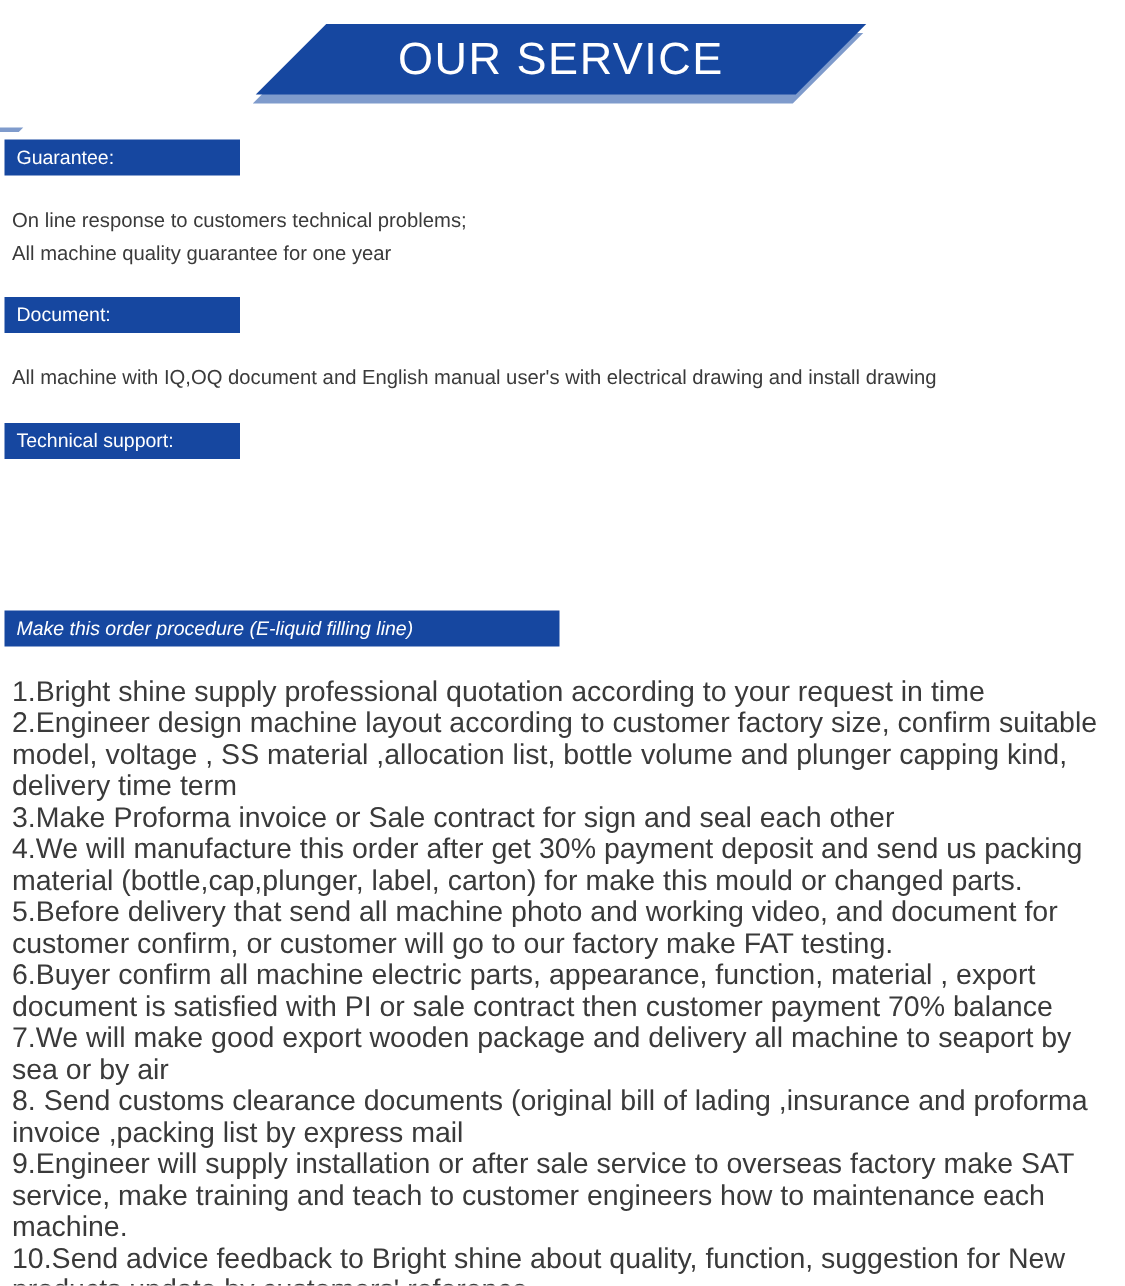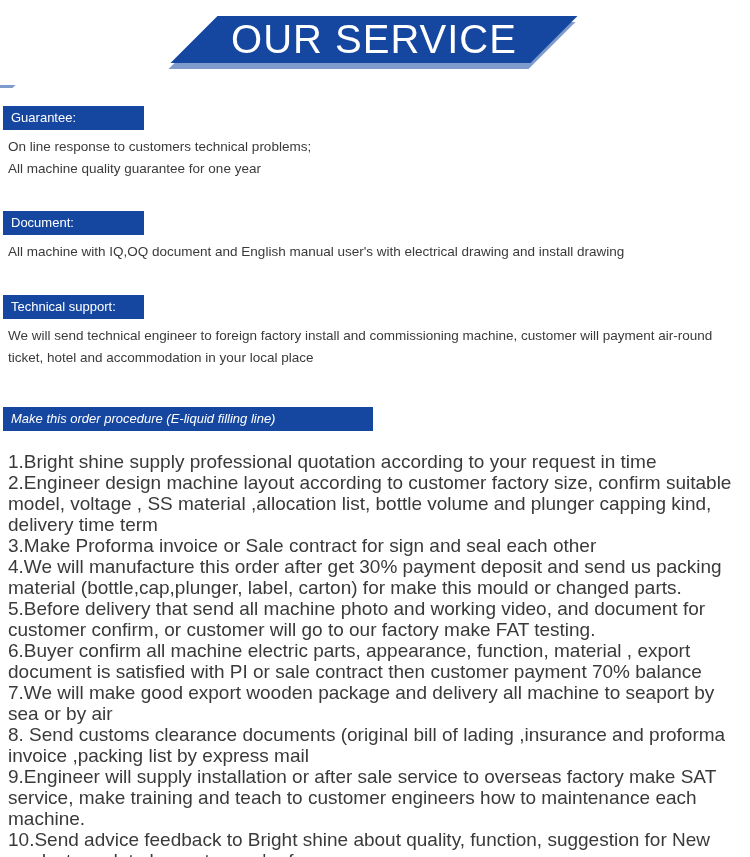--- a/index.html
+++ b/index.html
@@ -19,35 +19,35 @@
   .banner-shadow{
     position:absolute;left:192px;top:22px;width:360px;height:47px;
     background:var(--shadow-blue);transform:skewX(-45deg);
   }
   .banner-main{
     position:absolute;left:194px;top:16px;width:360px;height:47px;
     background:var(--primary-blue);transform:skewX(-45deg);
   }
   .banner-title{
     position:absolute;left:194px;top:16px;width:360px;height:47px;
-    color:#ffffff;font-size:40px;letter-spacing:1px;
+    color:#ffffff;font-size:30px;letter-spacing:1px;
     text-align:center;line-height:47px;white-space:nowrap;
   }
   .edge-sliver{
     position:absolute;left:-3px;top:85px;width:17px;height:3px;
     background:var(--shadow-blue);transform:skewX(-45deg);
   }
 
   
   .bar{
     position:absolute;left:3px;height:24px;background:var(--primary-blue);
     color:#ffffff;font-size:13px;line-height:24px;padding-left:8px;
     white-space:nowrap;overflow:hidden;
   }
-  .bar-narrow{width:141px;margin-top:13px;}
+  .bar-narrow{width:157px;}
   .bar-wide{width:370px;font-style:italic;}
 
   
   .copy{
     position:absolute;left:8px;width:737px;
     color:var(--body-text);font-size:13.5px;line-height:21.5px;
   }
   .copy p{margin:0;}
   .steps{position:absolute;left:8px;width:738px;
     color:var(--body-text);font-size:19px;line-height:21px;}
@@ -75,21 +75,20 @@
     <span>Document:</span>
   </div>
   <div class="copy" style="top:241px">
     <p>All machine with IQ,OQ document and English manual user's with electrical drawing and install drawing</p>
   </div>
 
   <div class="bar bar-narrow" style="top:282px">
     <span>Technical support:</span>
   </div>
   <div class="copy" style="top:325px">
-    <p>We will send technical engineer to foreign factory install and commissioning machine, customer will payment air-round ticket, hotel and accommodation in your local place</p>
   </div>
 
   <div class="bar bar-wide" style="top:407px">
     <span>Make this order procedure (E-liquid filling line)</span>
   </div>
   <div class="steps" style="top:451px">
     <p class="step">1.Bright shine supply professional quotation according to your request in time</p>
     <p class="step">2.Engineer design machine layout according to customer factory size, confirm suitable model, voltage , SS material ,allocation list, bottle volume and plunger capping kind, delivery time term</p>
     <p class="step">3.Make Proforma invoice or Sale contract for sign and seal each other</p>
     <p class="step">4.We will manufacture this order after get 30% payment deposit and send us packing material (bottle,cap,plunger, label, carton) for make this mould or changed parts.</p>

